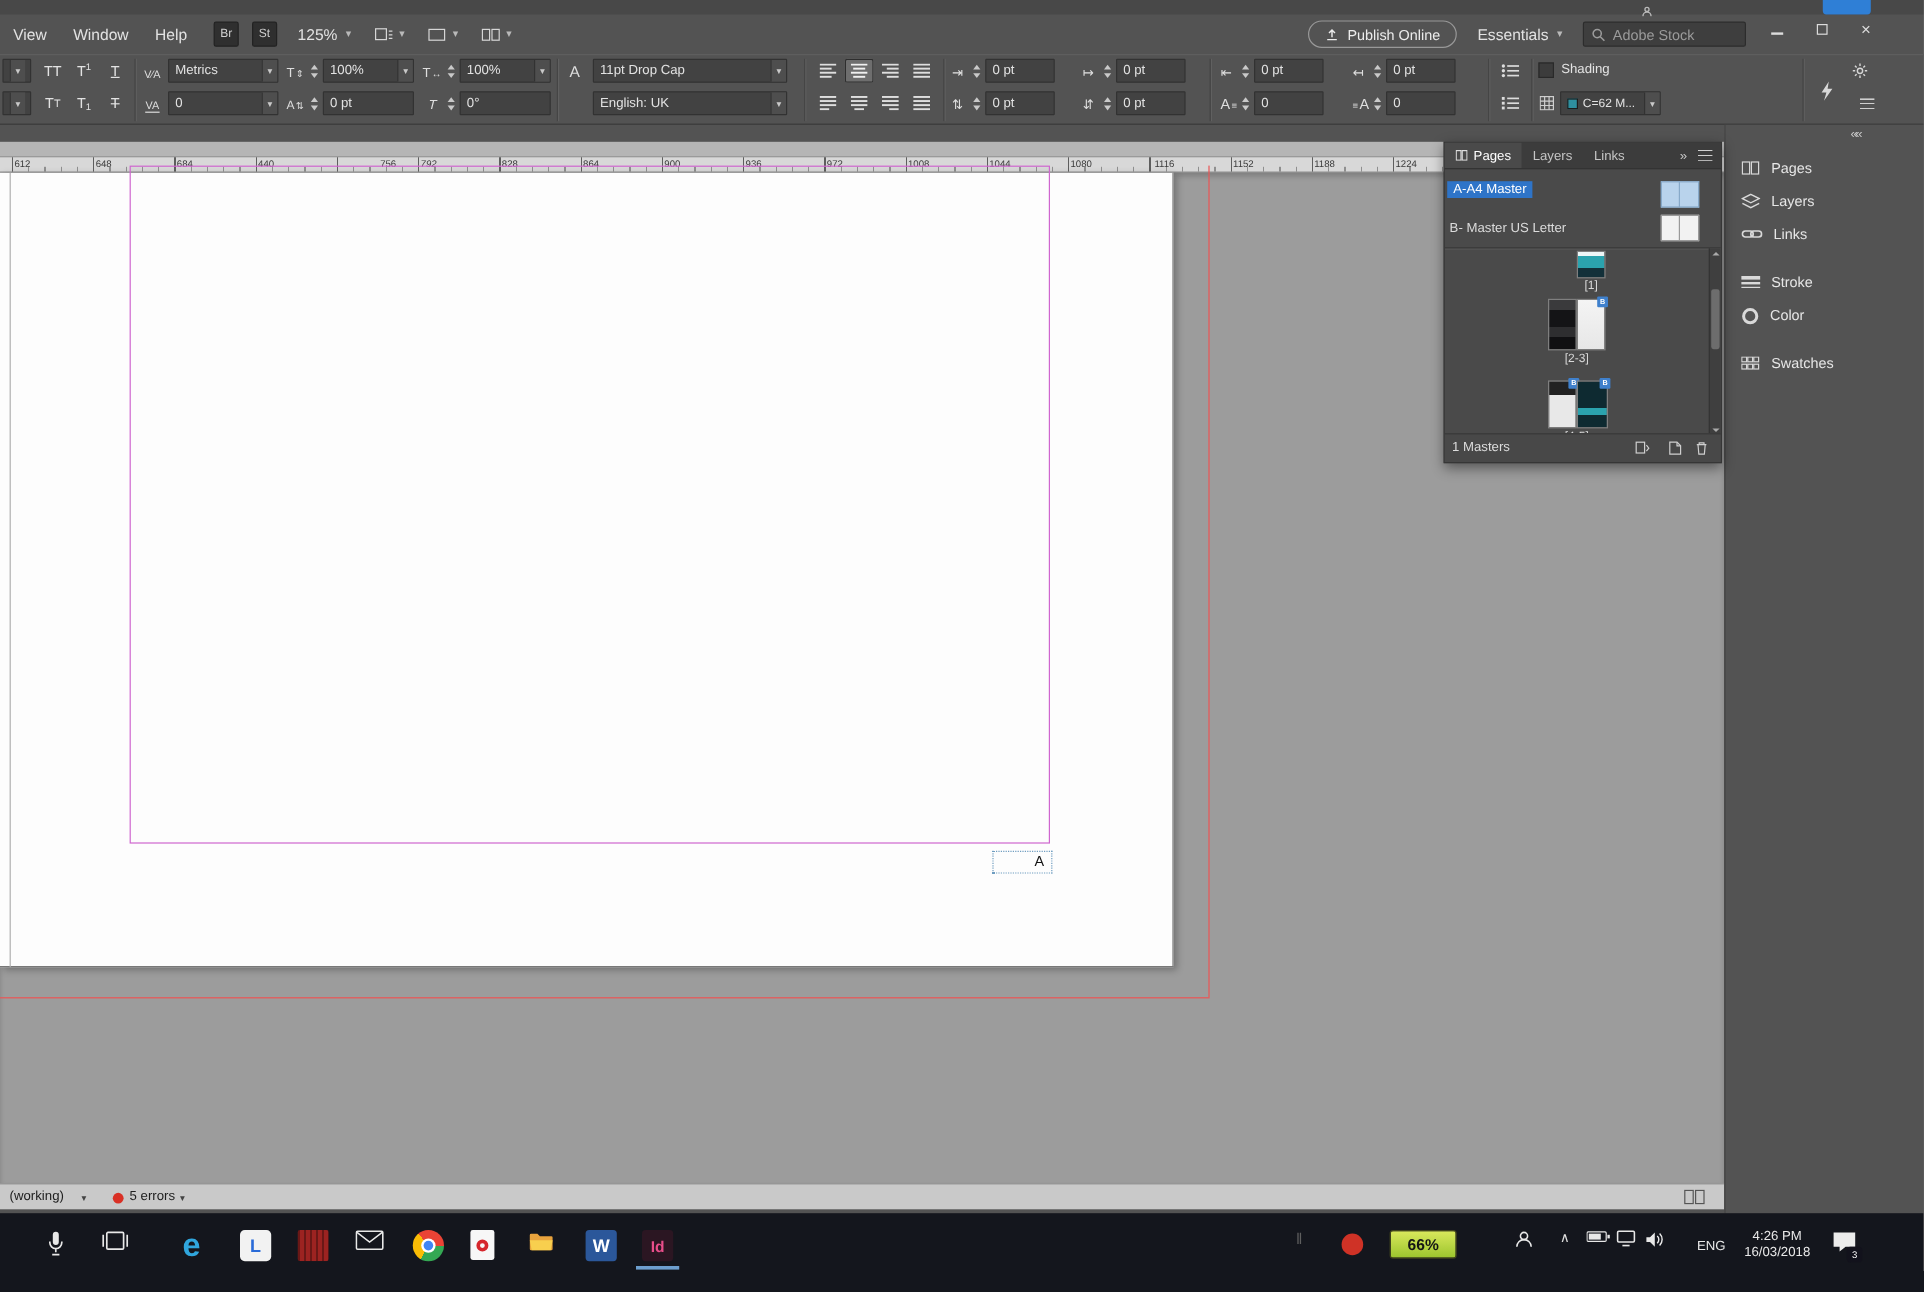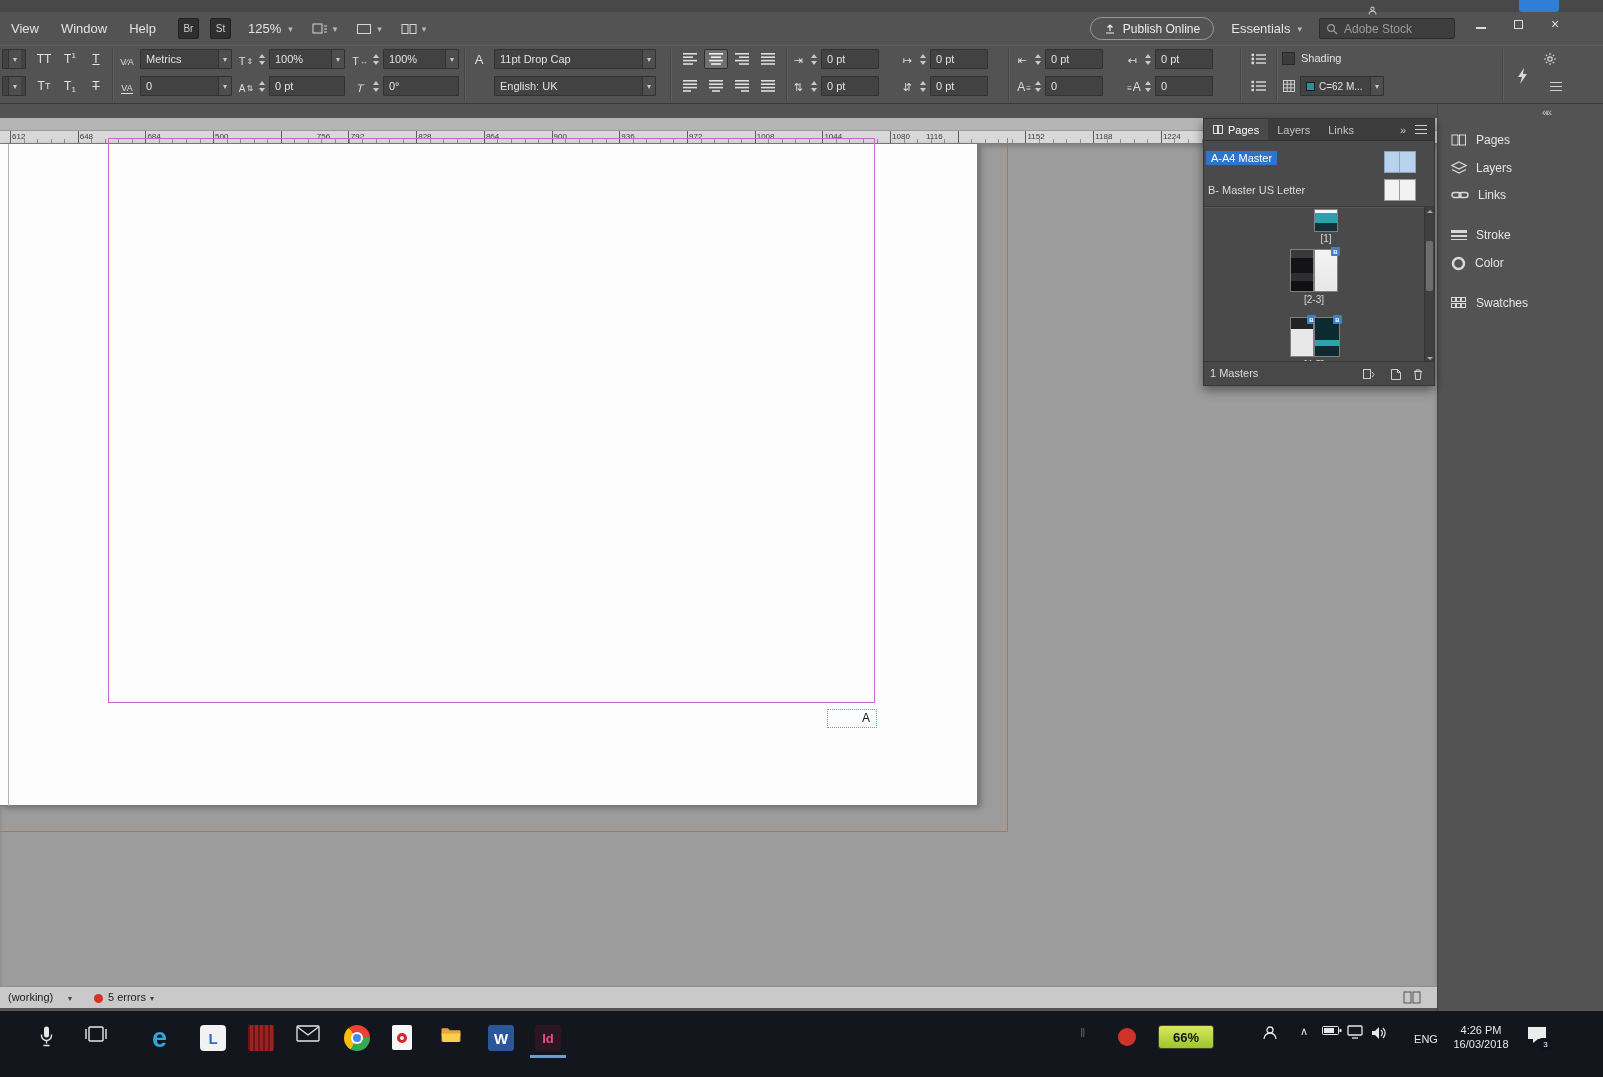--- a/index.html
+++ b/index.html
@@ -531,32 +531,32 @@
         </svg>
       </span>
   </div>
 
   <div id="docwin">
     <div id="tabstrip"></div>
     <div id="ruler">
         <span class="tick" style="left: 10px;">612</span>
         <span class="tick" style="left: 77.7px;">648</span>
         <span class="tick" style="left: 145.4px;">684</span>
-        <span class="tick" style="left: 213.1px;">500</span>
+        <span class="tick" style="left: 213.1px;">440</span>
         <span class="tick" style="left: 280.8px; padding-left: 36px;">756</span>
         <span class="tick" style="left: 348.5px; font-style: italic;">792</span>
         <span class="tick" style="left: 416.2px;">828</span>
         <span class="tick" style="left: 483.9px;">864</span>
         <span class="tick" style="left: 551.6px; text-align: right;">900</span>
         <span class="tick" style="left: 619.3px;">936</span>
         <span class="tick" style="left: 687px;">972</span>
         <span class="tick" style="left: 754.7px;">1008</span>
         <span class="tick" style="left: 822.4px; text-align: right;">1044</span>
         <span class="tick" style="left: 890.1px;">1080</span>
-        <span class="tick" style="left: 924px;">1116</span>
+        <span class="tick" style="left: 960px;">1116</span>
         <span class="tick" style="left: 1025.5px;">1152</span>
         <span class="tick" style="left: 1093.2px;">1188</span>
         <span class="tick" style="left: 1160.9px;">1224</span>
         <span class="tick" style="left: 1228.6px;">1260</span>
         <span class="tick" style="left: 1296.3px;">1296</span>
       </div>
     <div id="pasteboard">
       <div id="page">
         <div id="spine"></div>
         <div id="margin-guide"></div>

